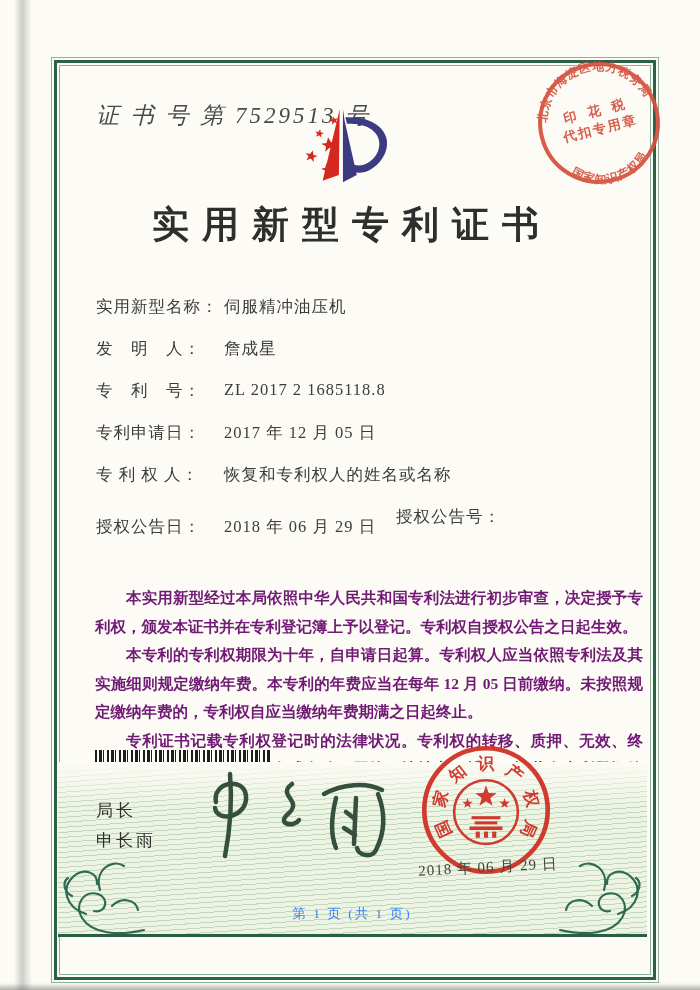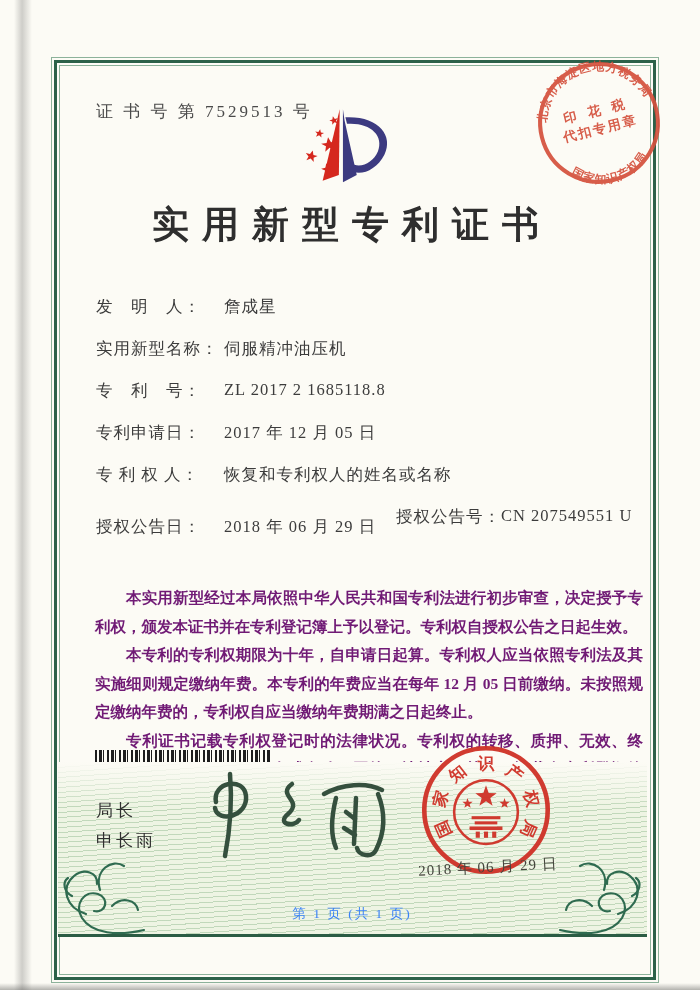--- a/index.html
+++ b/index.html
@@ -6,21 +6,21 @@
   body{width:700px;height:990px;background:#e9e7e1;font-family:"Liberation Serif","DejaVu Serif",serif;}
   .page{position:relative;width:700px;height:990px;background:#fcfbf5;overflow:hidden;color:#3c3c3c;}
   .edge-left{position:absolute;left:14px;top:0;width:18px;height:990px;
     background:linear-gradient(90deg,rgba(120,120,118,0) 0%,rgba(120,120,118,.35) 45%,rgba(120,120,118,0) 100%);}
   .edge-bottom{position:absolute;left:0;bottom:0;width:700px;height:7px;
     background:linear-gradient(0deg,rgba(90,90,88,.45),rgba(90,90,88,0));}
   .frame{position:absolute;left:54px;top:60px;width:596px;height:914px;
     border:3px solid #2c6149;
     box-shadow:inset 0 0 0 2px #fdfcf7, inset 0 0 0 3px #8cb29a;
     outline:1px solid #8cb29a;outline-offset:2px;}
-  .certno{position:absolute;left:96px;top:100px;font-size:17px;letter-spacing:3px;color:#4a4a4a;}
+  .certno{position:absolute;left:96px;top:100px;font-size:23px;letter-spacing:3px;color:#4a4a4a;font-style:italic;}
   .logo{position:absolute;left:282px;top:100px;width:130px;height:98px;}
   .title{position:absolute;left:54px;top:200px;width:596px;text-align:center;
     font-size:37px;font-weight:600;letter-spacing:13px;color:#2e2e2e;}
   .tax-stamp{position:absolute;left:528px;top:52px;width:142px;height:142px;transform:rotate(-14deg);opacity:.92;}
   .fields{position:absolute;left:96px;top:296px;width:552px;}
   .frow{position:relative;margin-bottom:0;font-size:16.5px;color:#3c3c3c;display:flex;align-items:flex-start;height:42px;}
   .frow.addr{height:66px;}
   .flabel{flex:0 0 128px;white-space:nowrap;letter-spacing:1px;}
   .fvalue{flex:1;letter-spacing:1px;}
   .grant-row{display:flex;height:42px;font-size:16.5px;}
@@ -88,47 +88,46 @@
     </text>
     <text x="70" y="62" text-anchor="middle" font-size="13" fill="#d4503c" font-weight="bold" letter-spacing="4">印 花 税</text>
     <text x="70" y="80" text-anchor="middle" font-size="13" fill="#d4503c" font-weight="bold" letter-spacing="2">代扣专用章</text>
     <text font-size="11.5" fill="#d4503c" font-weight="bold" letter-spacing="1">
       <textPath href="#arcB" startOffset="50%" text-anchor="middle">国家知识产权局</textPath>
     </text>
   </svg>
 
   <div class="fields">
     <div class="frow">
+      <span class="flabel">实用新型名称：</span>
+      <span class="fvalue">伺服精冲油压机</span>
+    </div>
+    <div class="frow">
       <span class="flabel">发　明　人：</span>
       <span class="fvalue">詹成星</span>
-    </div>
-    <div class="frow">
-      <span class="flabel">实用新型名称：</span>
-      <span class="fvalue">伺服精冲油压机</span>
     </div>
     <div class="frow">
       <span class="flabel">专　利　号：</span>
       <span class="fvalue">ZL 2017 2 1685118.8</span>
     </div>
     <div class="frow">
       <span class="flabel">专利申请日：</span>
       <span class="fvalue">2017 年 12 月 05 日</span>
     </div>
     <div class="frow">
       <span class="flabel">专 利 权 人：</span>
       <span class="fvalue">恢复和专利权人的姓名或名称</span>
     </div>
     <div class="grant-row">
       <div class="grant-left">
         <span class="flabel">授权公告日：</span>
         <span class="fvalue">2018 年 06 月 29 日</span>
       </div>
       <div class="grant-right">
         <span class="flabel" style="flex-basis:auto">授权公告号：</span>
-        <span class="fvalue">CN 207549551 U</span>
       </div>
     </div>
   </div>
 
   <div class="body-text">
     <p>本实用新型经过本局依照中华人民共和国专利法进行初步审查，决定授予专利权，颁发本证书并在专利登记簿上予以登记。专利权自授权公告之日起生效。</p>
     <p>本专利的专利权期限为十年，自申请日起算。专利权人应当依照专利法及其实施细则规定缴纳年费。本专利的年费应当在每年 12 月 05 日前缴纳。未按照规定缴纳年费的，专利权自应当缴纳年费期满之日起终止。</p>
     <p>专利证书记载专利权登记时的法律状况。专利权的转移、质押、无效、终止、恢复和专利权人的姓名或名称、国籍、地址变更等事项记载在专利登记簿上。</p>
   </div>
 

